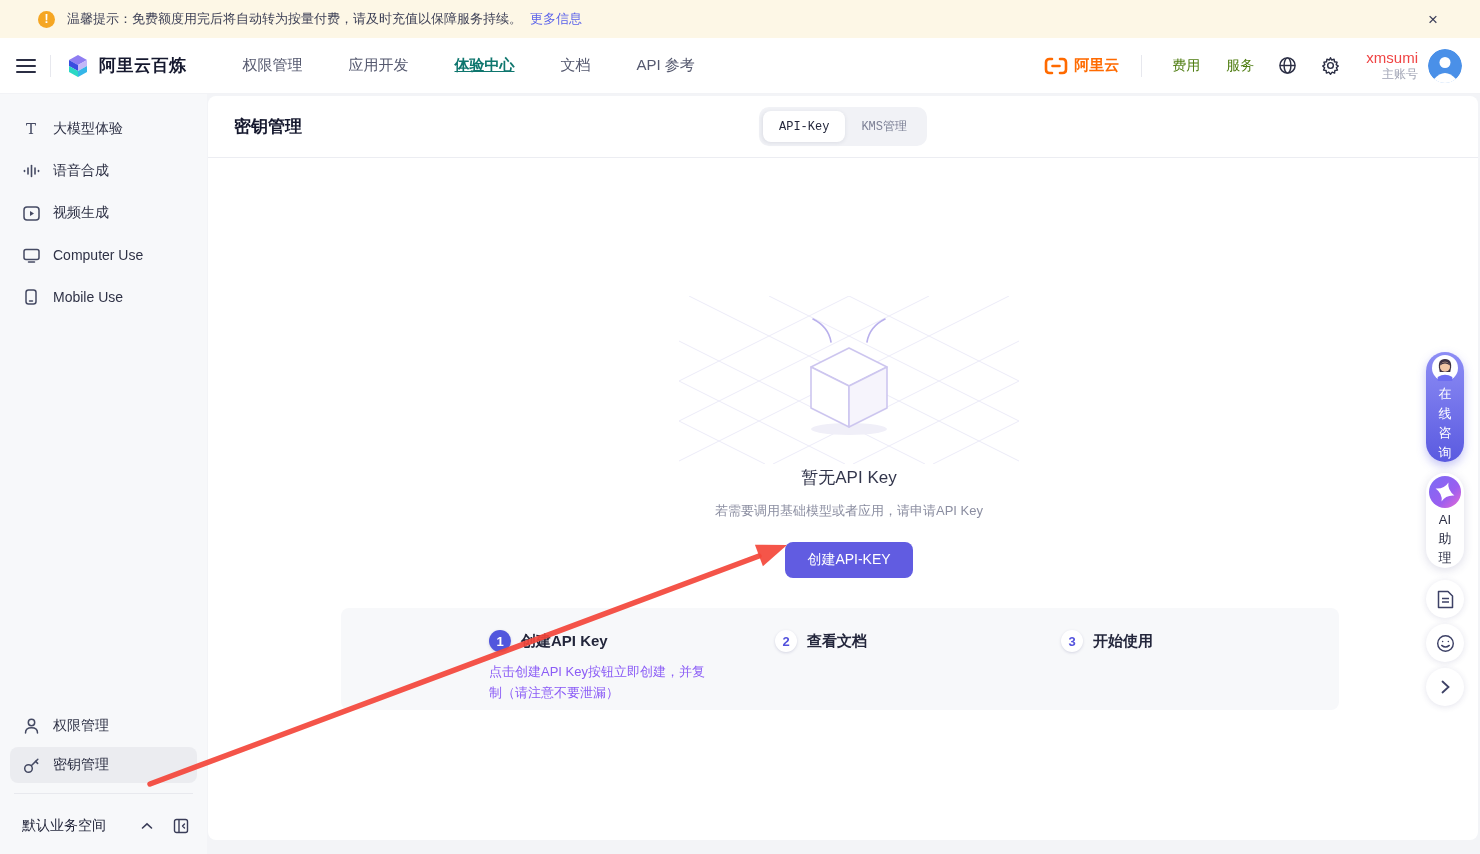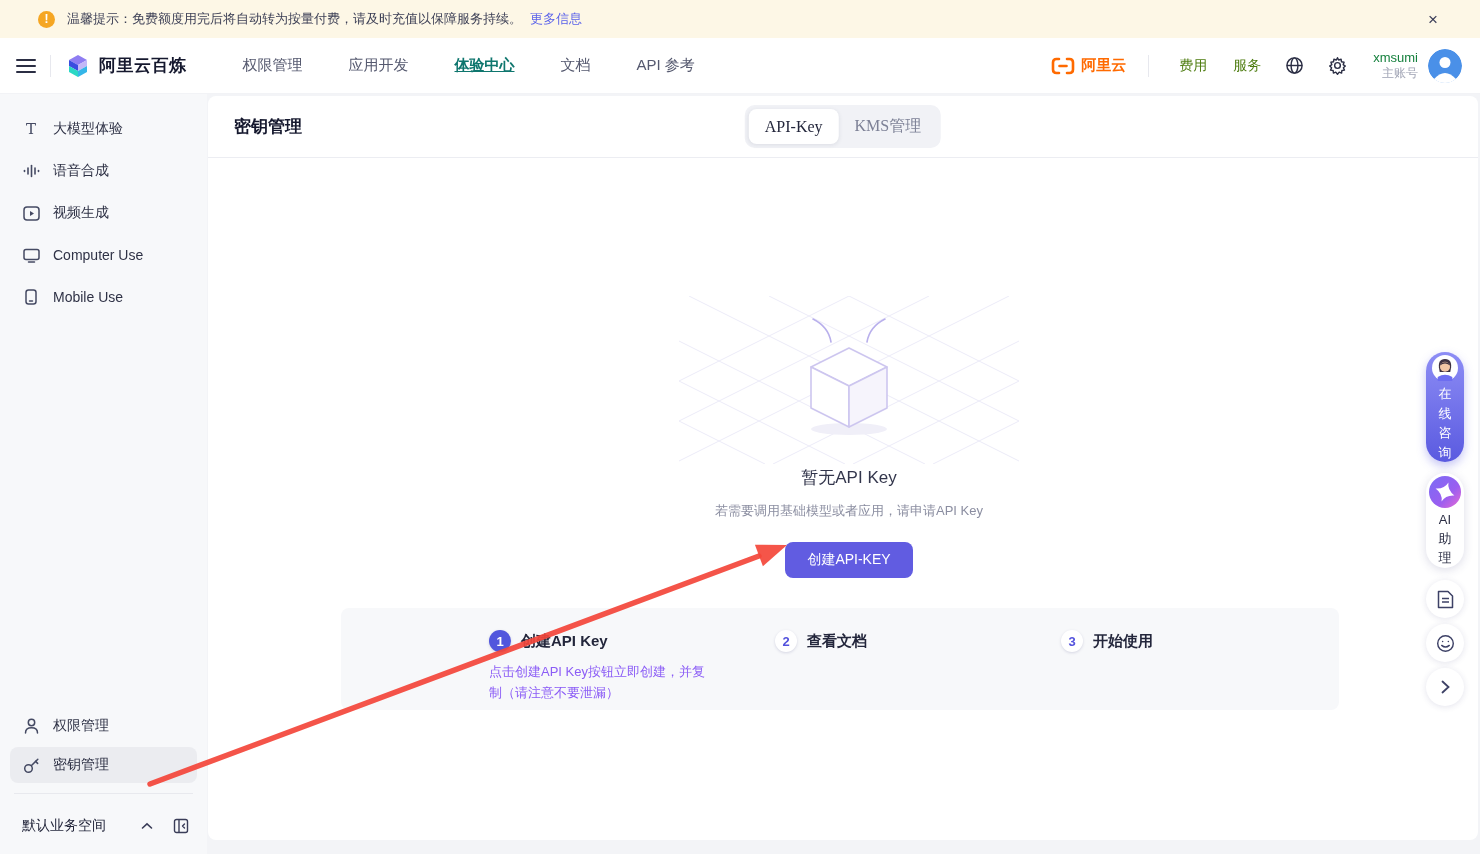--- a/index.html
+++ b/index.html
@@ -24,21 +24,21 @@
   .brand-name { font-size:17px; font-weight:bold; color:#15182e; letter-spacing:.5px; }
   .nav { display:flex; align-items:center; gap:46px; margin-left:56px; }
   .nav-item { font-size:15px; color:#55596f; cursor:pointer; }
   .nav-item.active { color:#0f766e; font-weight:bold;text-decoration:underline; }
   .hd-right { margin-left:auto; display:flex; align-items:center; }
   .aliyun-logo { display:flex; align-items:flex-start; gap:5px; cursor:pointer; }
   .aliyun-text { color:#ff6a00; font-weight:bold; font-size:15px; }
   .hd-link { font-size:14px; color:#4d7c0f; margin-left:26px; cursor:pointer; }
   .hd-icon { margin-left:24px; cursor:pointer; display:flex; align-items:center; color:#2b2e44; }
   .user-block { margin-left:26px; text-align:right; line-height:1.25; cursor:pointer; }
-  .user-name { font-size:13px; color:#15803d;text-align:center; }
+  .user-name { font-size:15px; color:#ef4444;text-align:center; }
   .user-type { font-size:12px; color:#9ea2b3; }
   .avatar { width:34px; height:34px; border-radius:50%; margin-left:10px; overflow:hidden; cursor:pointer; }
 
   
   .body { flex:1; display:flex; background:#f3f4f7; min-height:0; }
   .sidebar { width:207px; background:#f7f8fa; display:flex; flex-direction:column; padding-top:14px; flex:0 0 auto; }
   .side-item { height:42px; display:flex; align-items:center; gap:13px; padding-left:22px; font-size:14px; color:#2f3246; cursor:pointer; }
   .side-item .ic { width:18px; display:flex; justify-content:center; color:#454a63; }
   .side-item.active { background:#ebecf0; border-radius:8px; margin:0 10px; padding-left:12px; height:36px; }
   .side-bottom { margin-top:auto; padding-bottom:6px; }
@@ -46,21 +46,21 @@
   .workspace { height:44px; display:flex; align-items:center; padding:0 18px 0 22px; font-size:14px; color:#23263b; }
   .ws-icons { margin-left:auto; display:flex; align-items:center; gap:20px; color:#3a3d58; }
   .ws-icons > div { cursor:pointer; display:flex; }
 
   
   .main { flex:1; position:relative; min-width:0; }
   .card { position:absolute; left:1px; right:2px; top:2px; bottom:14px; background:#fff; border-radius:8px; overflow:hidden; }
   .card-head { height:62px; display:flex; align-items:center; border-bottom:1px solid #ecedf2; position:relative; }
   .card-title { font-size:17px; font-weight:bold; color:#15182e; margin-left:26px; }
   .seg { position:absolute; left:50%; transform:translateX(-50%); background:#f1f2f6; border-radius:10px; padding:4px; display:flex; }
-  .seg-btn { font-size:16px; padding:7px 16px; border-radius:8px; color:#7d8196; cursor:pointer; border:none; background:transparent; font-family:Liberation Serif, serif; }
+  .seg-btn { font-size:12px; padding:7px 16px; border-radius:8px; color:#7d8196; cursor:pointer; border:none; background:transparent; font-family:Liberation Mono, monospace; }
   .seg-btn.active { background:#fff; color:#23263b; box-shadow:0 1px 4px rgba(40,45,80,.10); }
 
   .empty { position:absolute; top:200px; left:12px; right:0; display:flex; flex-direction:column; align-items:center; }
   .empty-title { font-size:17px; font-weight:500; color:#33364c; margin-top:2px; }
   .empty-sub { font-size:13px; color:#8b8ea1; margin-top:13px; }
   .create-btn { margin-top:22px; background:#615ce1; color:#fff; font-size:14px; padding:9px 22px; border:none; border-radius:8px;
                 cursor:pointer; font-family:inherit; }
 
   .steps { position:absolute; left:133px; right:139px; top:512px; height:102px; background:#f7f8fa; border-radius:8px;
            display:flex; align-items:flex-start; padding:22px 0 0 148px; gap:36px; }

